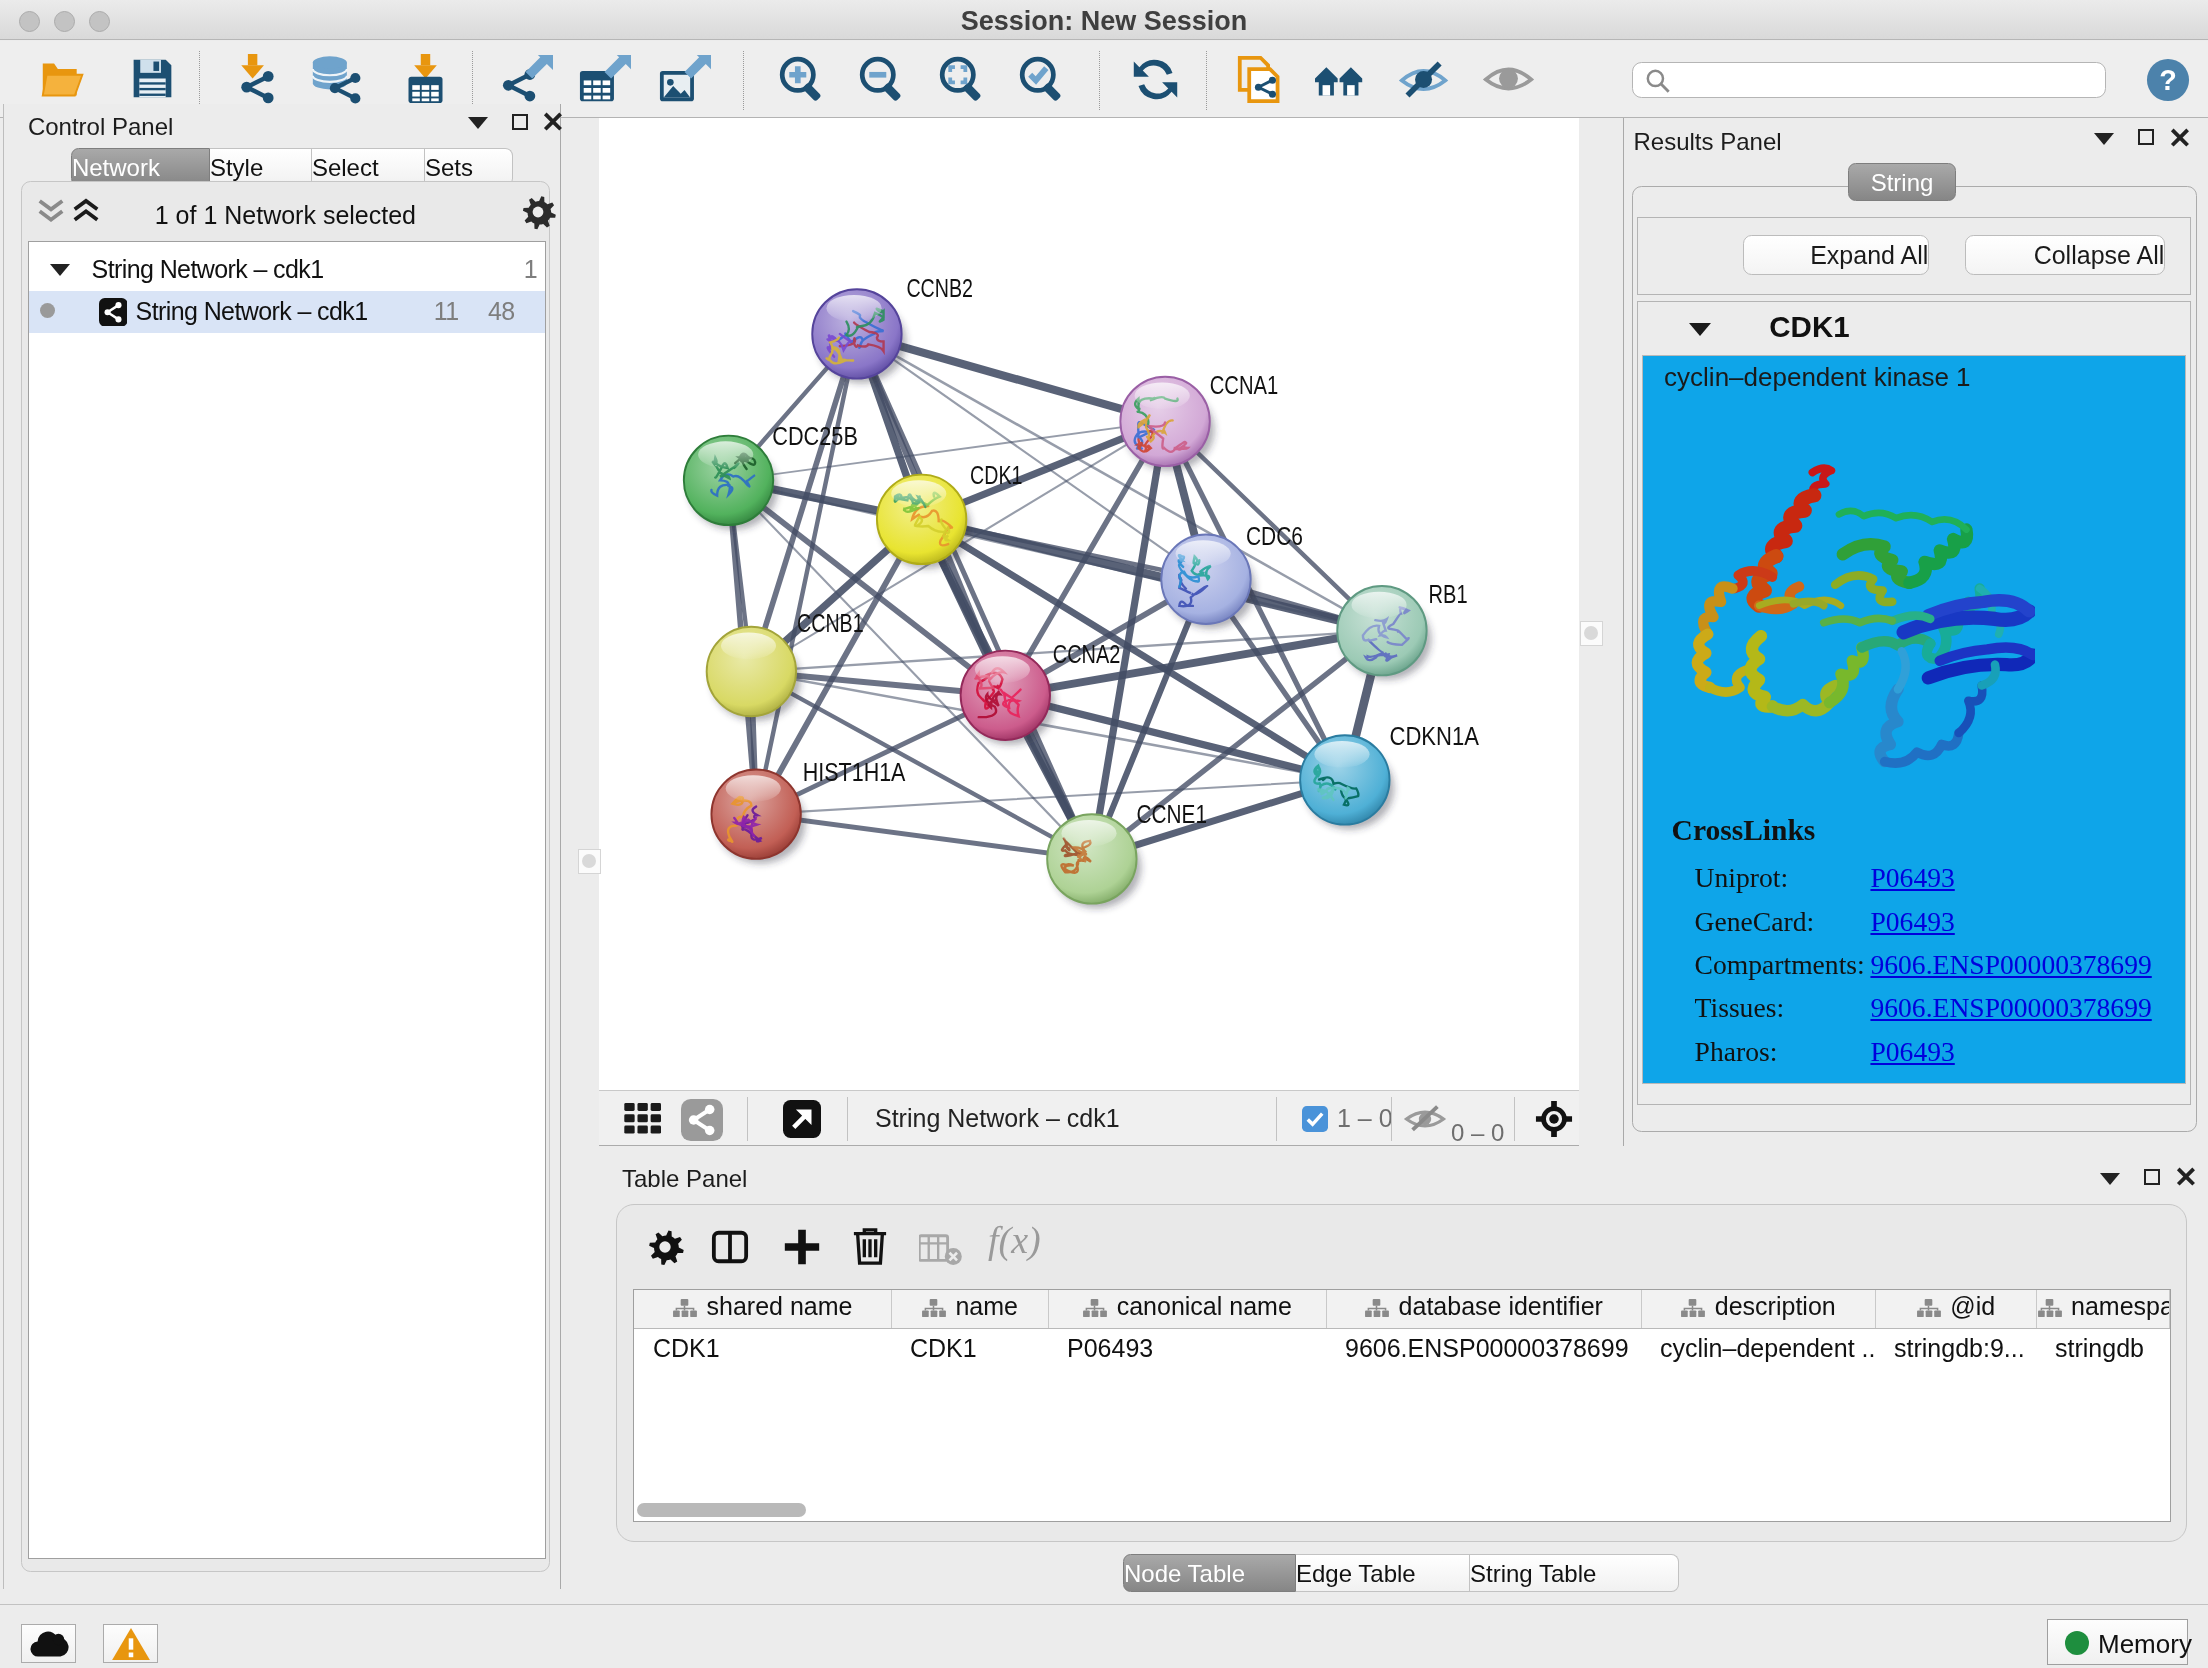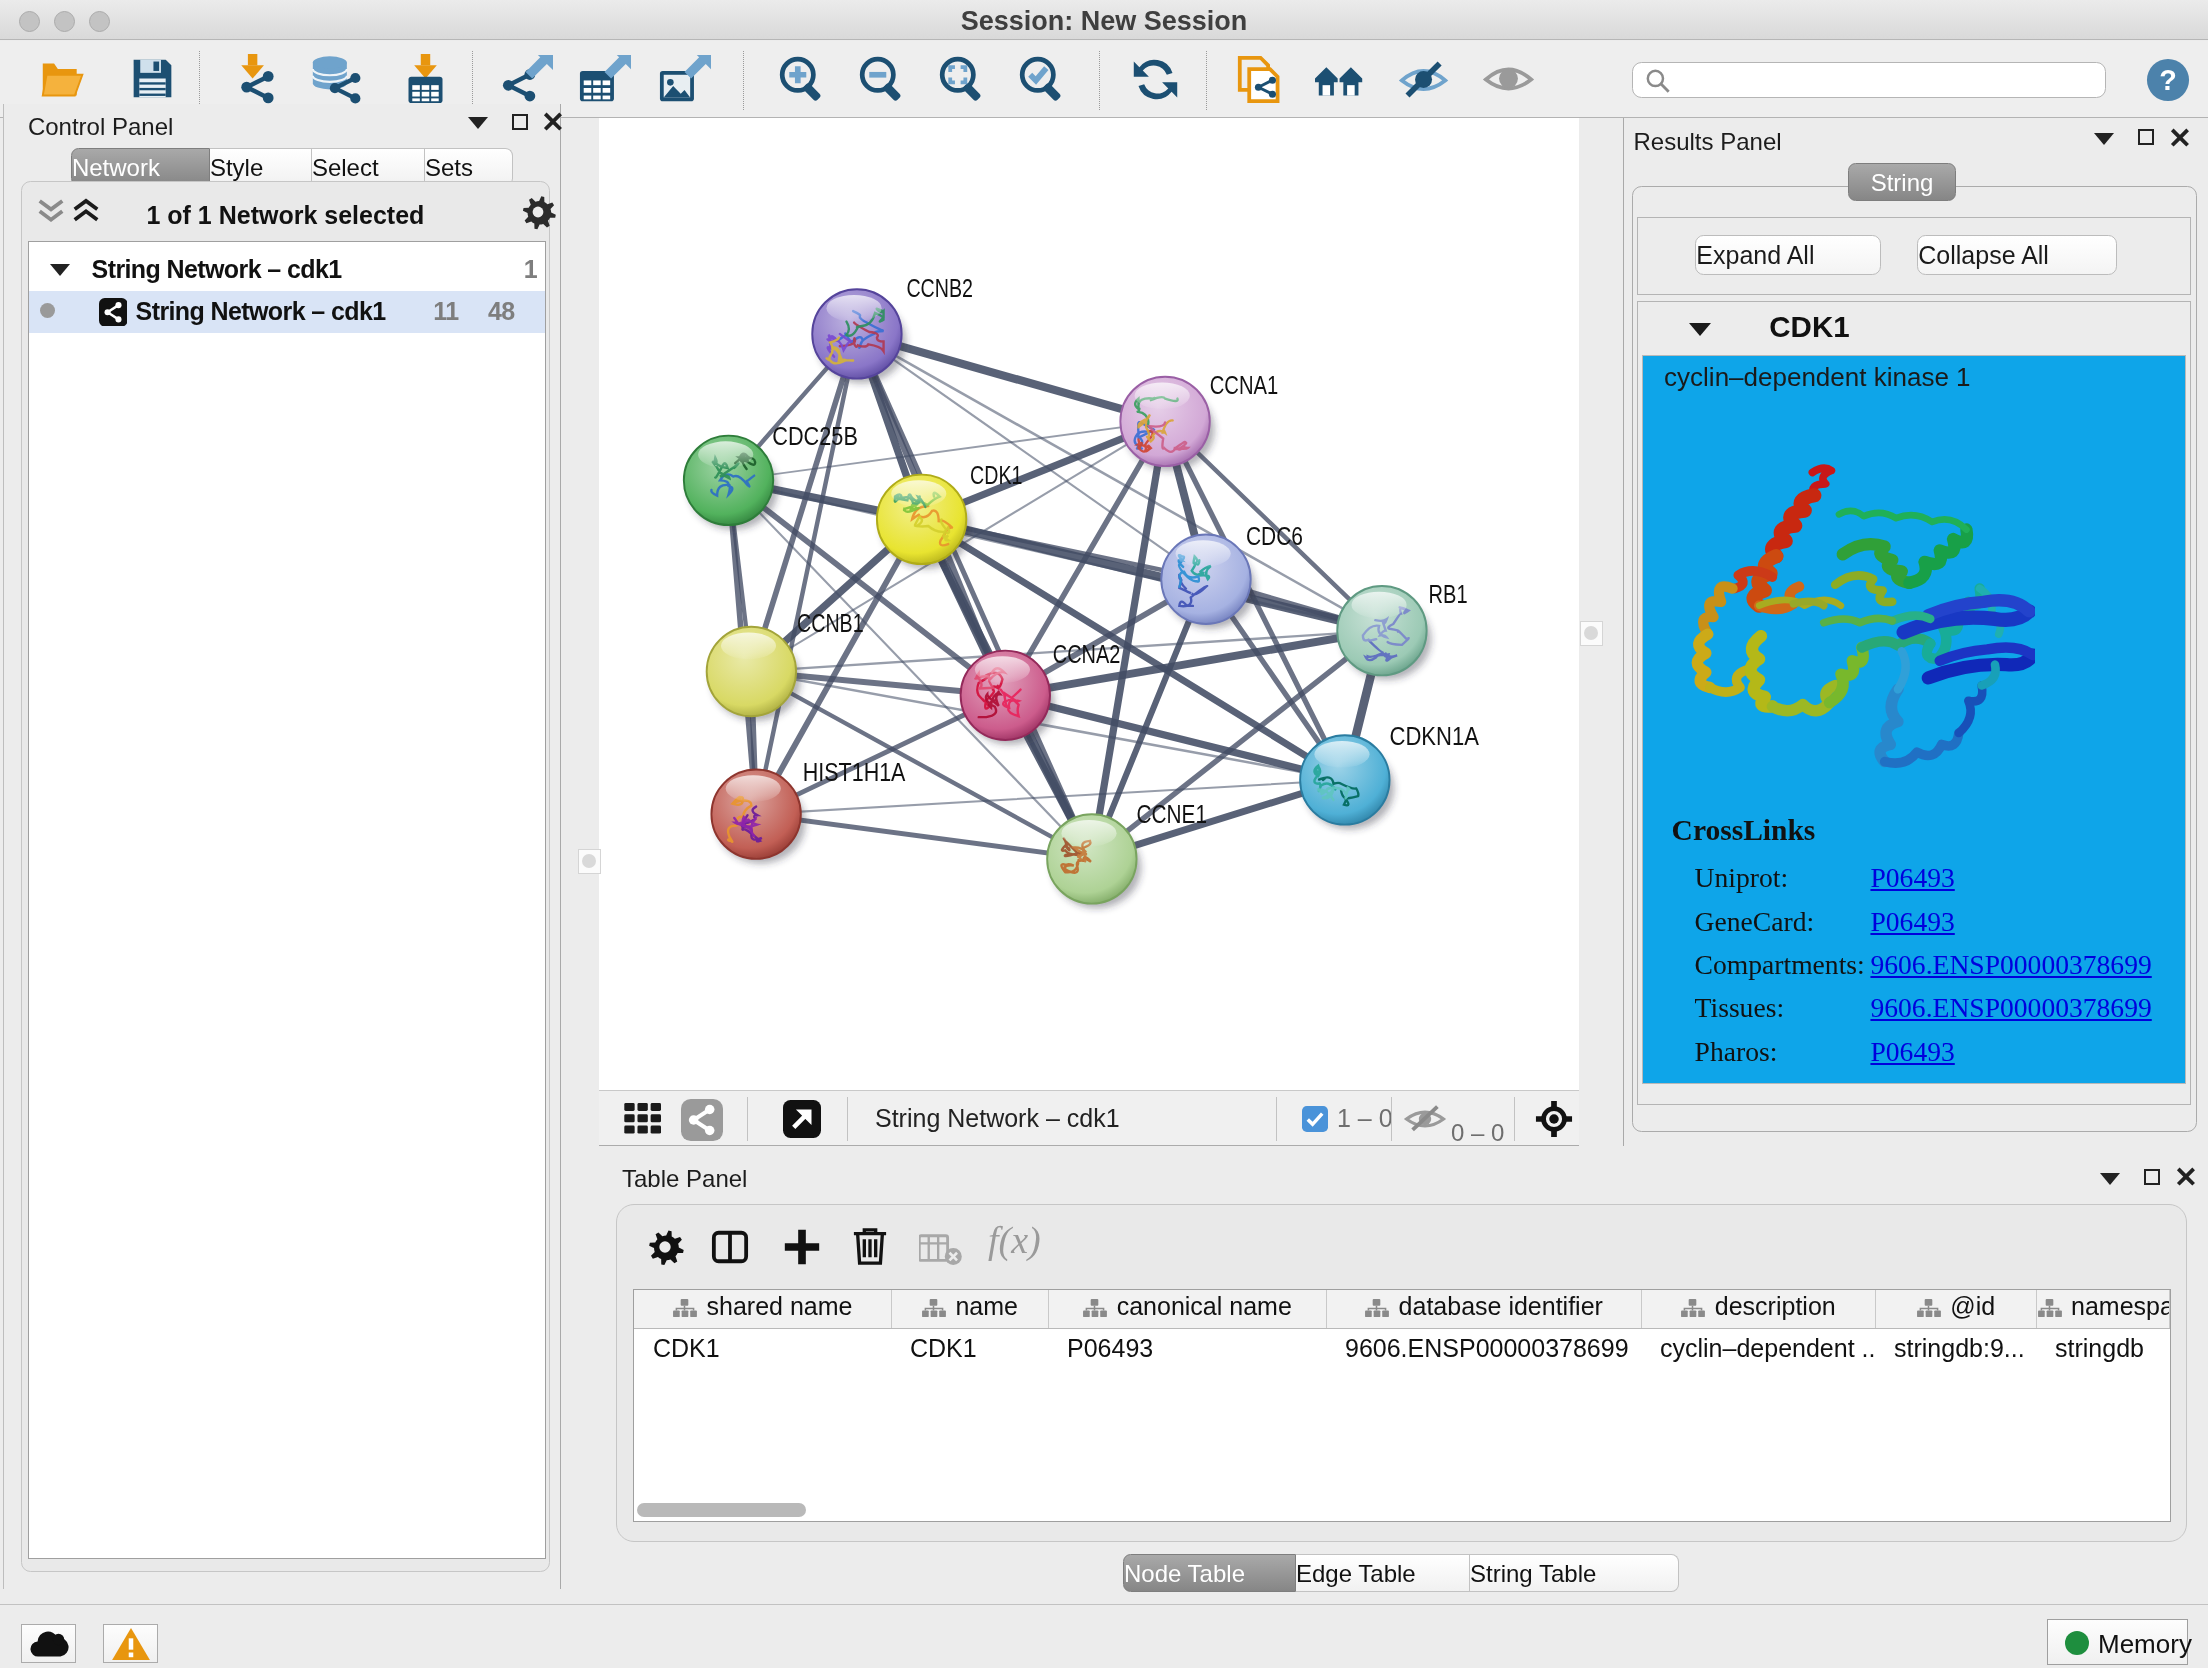--- a/index.html
+++ b/index.html
@@ -13,26 +13,26 @@
 #helpbtn { position:absolute; left:2146px; top:17px; }
 
 
 #cpanel { left:2.9px; top:104px; width:558px; height:1485px; background:#ececec; border-right:1.9px solid #a9a9a9; border-left:1.4px solid #bdbdbd; }
 .ptitle { position:absolute; font-size:24px; color:#1c1c1c; }
 .tabseg { position:absolute; height:38px; display:flex; }
 .seg { height:38px; line-height:38px; text-align:left; font-size:24px; background:linear-gradient(#ffffff,#f1f1f1); border:1px solid #c2c2c2; border-left:none; color:#111; }
 .seg.first { border-radius:7.6px 0 0 7.6px; border-left:1px solid #c2c2c2; }
 .seg.last { border-radius:0 7.6px 7.6px 0; }
 .seg.sel { background:linear-gradient(#a9a9a9,#868686); color:#fff; border-color:#7e7e7e; }
-#cp-inner { position:absolute; left:17px; top:77px; width:529px; height:1391px; background:#e9e9e9; border:1.4px solid #c6c6c6; border-radius:9.5px;font-weight:bold; }
+#cp-inner { position:absolute; left:17px; top:77px; width:529px; height:1391px; background:#e9e9e9; border:1.4px solid #c6c6c6; border-radius:9.5px; }
 #cp-list { position:absolute; left:5.7px; top:59px; width:518px; height:1318px; background:#fff; border:1.4px solid #9f9f9f; }
 .trow { position:absolute; left:0; width:100%; height:40px; font-size:25px; color:#111; letter-spacing:-0.6px; }
 #resultsP { left:1623px; top:118px; width:581px; height:1028px; background:#ececec; border-left:1.9px solid #a9a9a9; }
 #tablP { left:599px; top:1150px; width:1605px; height:423px; background:#ececec; }
-.wbtn { position:absolute; background:linear-gradient(#ffffff,#f4f4f4); border:1.4px solid #bcbcbc; border-radius:8.6px; text-align:left; font-size:25px; color:#1a1a1a; }
+.wbtn { position:absolute; background:linear-gradient(#ffffff,#f4f4f4); border:1.4px solid #bcbcbc; border-radius:8.6px; text-align:right; font-size:25px; color:#1a1a1a;margin-left:48px; }
 a.lnk { color:#0000dd; text-decoration:underline; }
 </style></head>
 <body>
 
 <div id="titlebar" class="abs">
   <div class="light" style="left:19px"></div>
   <div class="light" style="left:54px"></div>
   <div class="light" style="left:89px"></div>
   <div id="title">Session: New Session</div>
 </div>

